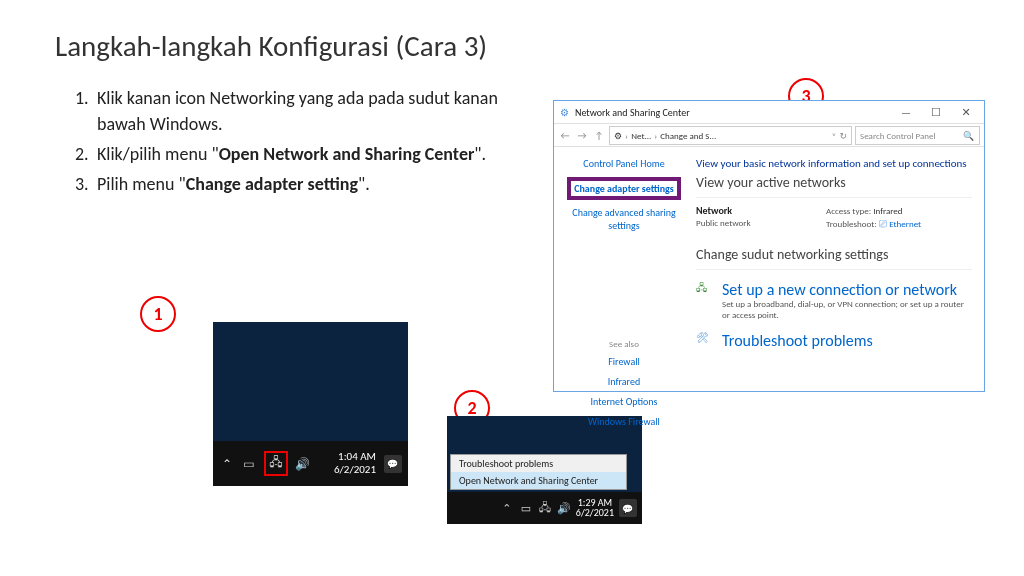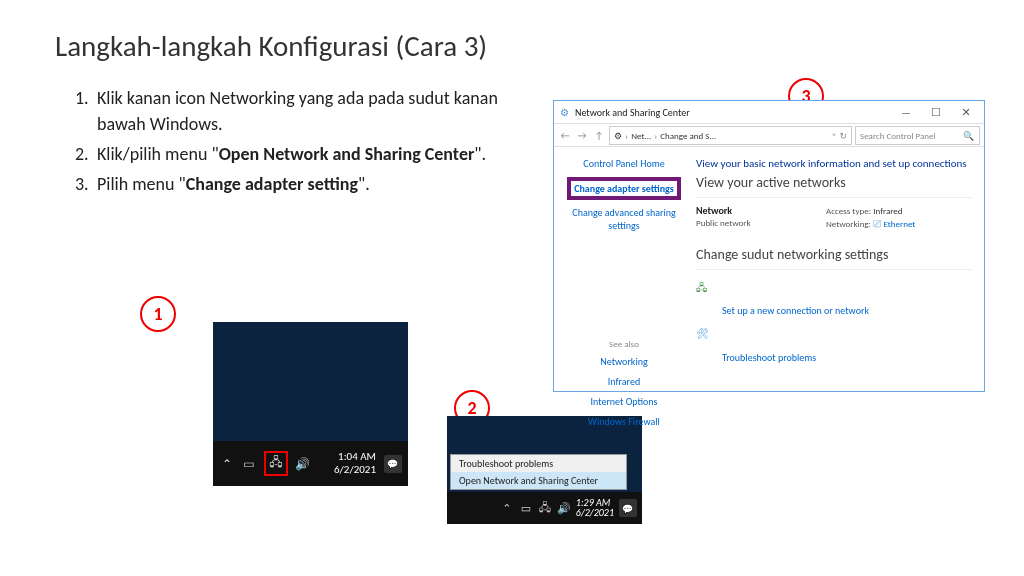--- a/index.html
+++ b/index.html
@@ -113,21 +113,21 @@
     right: 0;
     height: 32px;
     background: #111;
     display: flex;
     align-items: center;
     justify-content: flex-end;
     gap: 5px;
     padding: 0 5px;
   }
   .shot2-tray .ic { width: 14px; text-align: center; color:#ccc; font-size:11px;}
-  .shot2-time { text-align: left; font-size: 10px; line-height:1.05;font-style:italic; }
+  .shot2-time { text-align: center; font-size: 10px; line-height:1.05; }
 
   
   .shot3 {
     position: absolute;
     left: 553px;
     top: 100px;
     width: 430px;
     height: 290px;
     border: 1px solid #6aa6e6;
     background: white;
@@ -193,21 +193,21 @@
   .shot3-main .hdr { color: #003399; font-size: 11px; margin-bottom: 4px; }
   .shot3-main .sec { color: #444; margin-bottom: 4px; font-size:14px;}
   .shot3-main .netrow { display: flex; margin-bottom: 3px; font-size:10px;}
   .shot3-main .netrow .k { width: 130px; }
   .shot3-main .netrow .lbl { color:#555; font-size:9px;}
   .shot3-main .netrow .v { color:#333; font-size:9px;}
   .shot3-main .netrow .eth { color:#0066cc; font-size:9px;}
   .shot3-main hr { border:none; border-top:1px solid #eee; margin:6px 0;}
   .shot3-main .opt { display:flex; gap:8px; margin-top:10px; align-items:flex-start;}
   .shot3-main .opt .oic { width:18px; height:18px; flex-shrink:0;}
-  .shot3-main .opt .ot { color:#0066cc; font-size:10px;margin-top:24px;}
+  .shot3-main .opt .ot { color:#0066cc; font-size:16px;}
   .shot3-main .opt .od { color:#555; font-size:9px; line-height:1.2;}
   .arrow { color:#666; font-size:9px;}
   .navarrow { width:14px; text-align:center; color:#888;}
 </style>
 </head>
 <body>
 
 <div class="title">Langkah-langkah Konfigurasi (Cara 3)</div>
 
 <div class="steps">
@@ -287,45 +287,46 @@
       <span>Search Control Panel</span>
       <span>🔍</span>
     </div>
   </div>
   <div class="shot3-body">
     <div class="shot3-side">
       <div class="lnk">Control Panel Home</div>
       <div class="hl lnk" style="margin-bottom:6px;">Change adapter settings</div>
       <div class="lnk">Change advanced sharing settings</div>
       <div class="sa">See also</div>
-      <div class="lnk">Networking</div>
+      <div class="lnk">Firewall</div>
       <div class="lnk">Infrared</div>
       <div class="lnk">Internet Options</div>
       <div class="lnk">Windows Firewall</div>
     </div>
     <div class="shot3-main">
       <div class="hdr">View your basic network information and set up connections</div>
       <div class="sec">View your active networks</div>
       <hr>
       <div class="netrow">
         <div class="k">
           <div style="font-weight:600;">Network</div>
           <div class="lbl">Public network</div>
         </div>
         <div>
           <div><span class="lbl">Access type:</span> <span class="v">Infrared</span></div>
-          <div><span class="lbl">Networking:</span> <span style="color:#4a90d9;">⎚</span> <span class="eth">Ethernet</span></div>
+          <div><span class="lbl">Troubleshoot:</span> <span style="color:#4a90d9;">⎚</span> <span class="eth">Ethernet</span></div>
         </div>
       </div>
       <div class="sec" style="margin-top:16px;">Change sudut networking settings</div>
       <hr>
       <div class="opt">
         <div class="oic" style="color:#3a8a3a;">🖧</div>
         <div>
           <div class="ot">Set up a new connection or network</div>
+          <div class="od">Set up a broadband, dial-up, or VPN connection; or set up a router or access point.</div>
         </div>
       </div>
       <div class="opt">
         <div class="oic" style="color:#4a90d9;">🛠</div>
         <div>
           <div class="ot">Troubleshoot problems</div>
         </div>
       </div>
     </div>
   </div>

